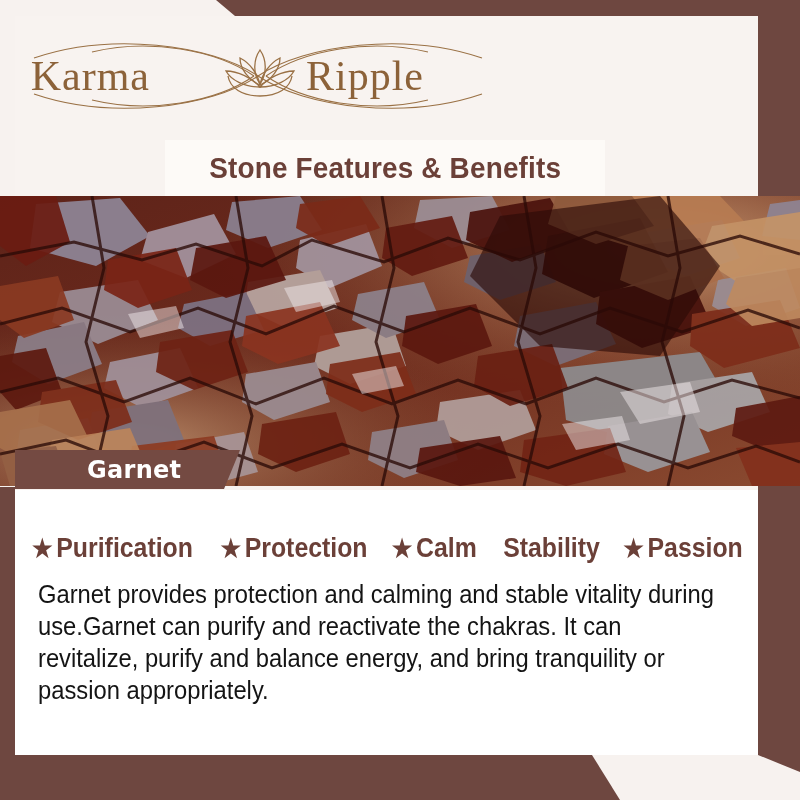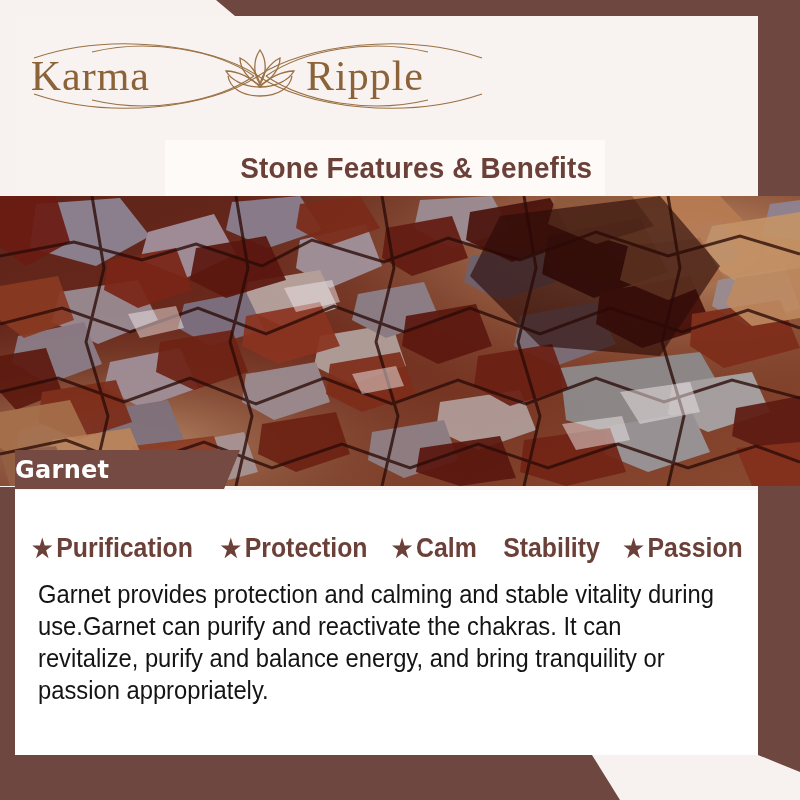--- a/index.html
+++ b/index.html
@@ -97,21 +97,21 @@
   
   .title-banner {
     position: absolute;
     left: 165px;
     top: 140px;
     width: 440px;
     height: 56px;
     background: #fdfaf7;
     display: flex;
     align-items: center;
-    justify-content: flex-end;
+    justify-content: center;
     z-index: 4;
   }
   .title-text {
     font-family: "Liberation Sans Narrow", "Liberation Sans", sans-serif;
     font-weight: bold;
     font-size: 30px;
     color: #6b4038;
     letter-spacing: 0.2px;
     transform: scaleX(0.93);
     white-space: nowrap;
@@ -142,20 +142,21 @@
     align-items: center;
     z-index: 5;
     clip-path: polygon(0 0, 225px 0, 209px 39px, 0 39px);
     padding-right: 22px;
   }
   .stone-tag-label {
     font-family: "DejaVu Sans", sans-serif;
     font-weight: bold;
     font-size: 24px;
     color: #ffffff;
+    padding-left: 72px;
     letter-spacing: 0.3px;
     white-space: nowrap;
   }
 
   
   .keywords {
     position: absolute;
     left: 15px;
     top: 528px;
     width: 743px;

